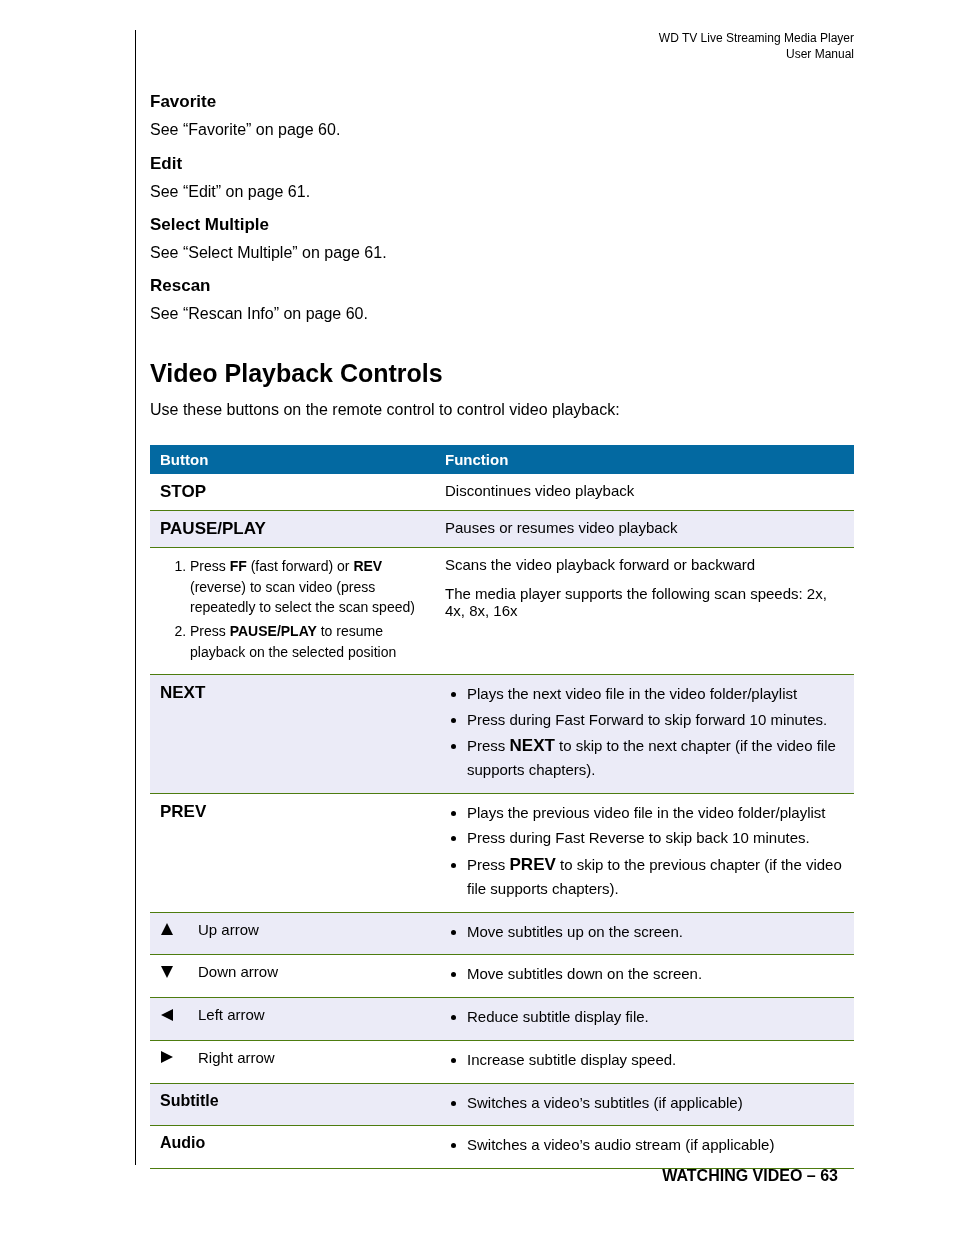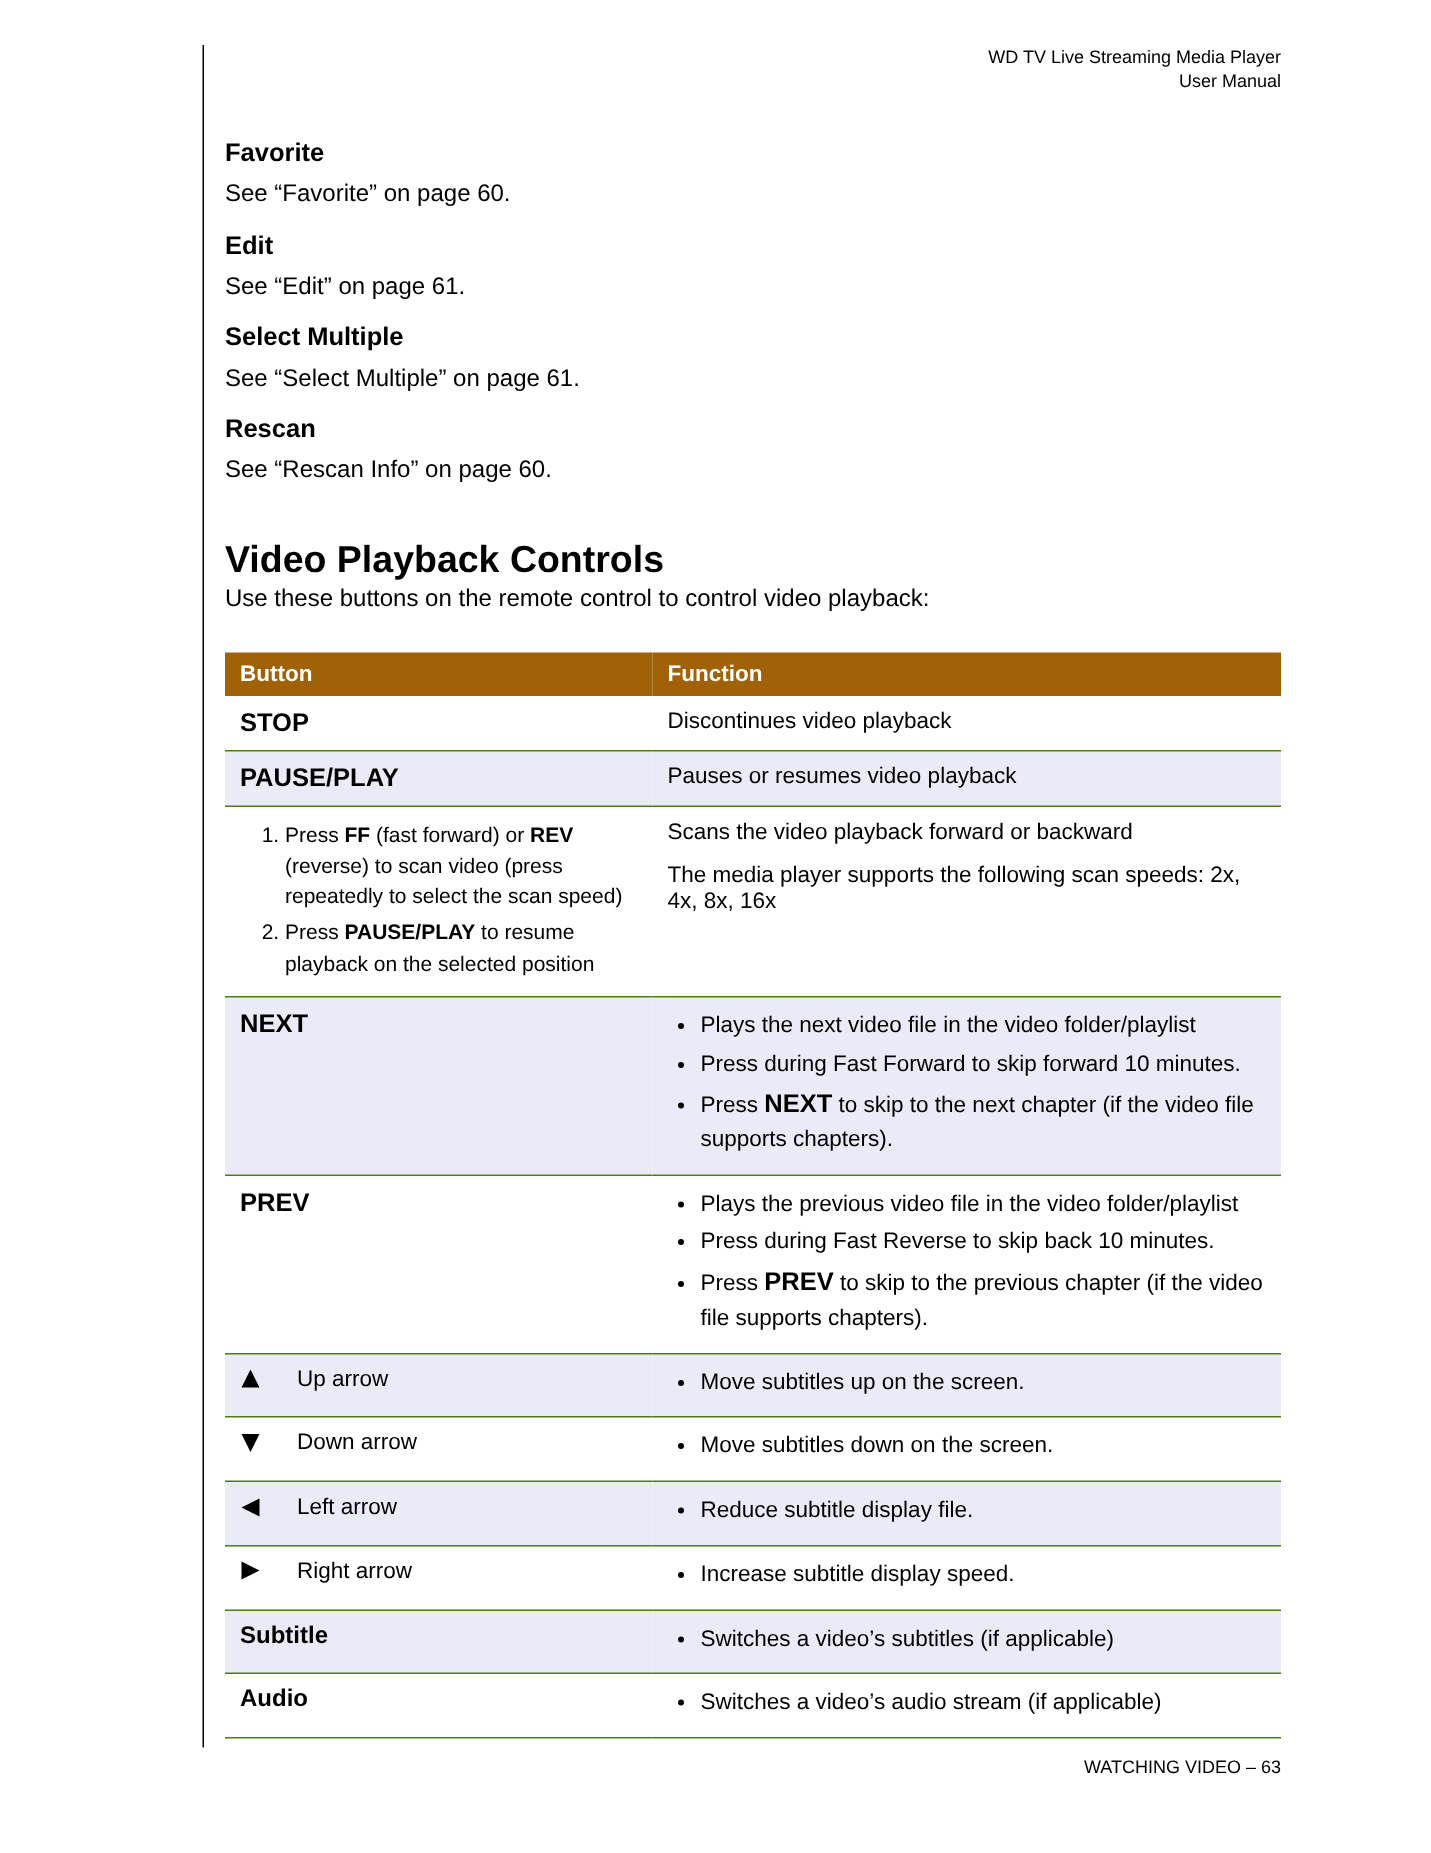--- a/index.html
+++ b/index.html
@@ -36,30 +36,30 @@
   }
   .bodytext {
     font-size: 16px;
     line-height: 1.45;
     margin-bottom: 8px;
   }
   .h2 {
     font-weight: bold;
     font-size: 25px;
     margin-top: 34px;
-    margin-bottom: 0;
+    margin-bottom: 10px;
   }
   table.controls {
     width: 100%;
     border-collapse: collapse;
     margin-top: 24px;
     font-size: 15px;
   }
   table.controls th {
-    background: #a16207;
+    background: #0369a1;
     color: #fff;
     text-align: left;
     font-weight: bold;
     padding: 6px 10px;
     font-size: 15px;
   }
   table.controls td {
     vertical-align: top;
     padding: 8px 10px 8px 10px;
     border-bottom: 1px solid #4d7c0f;
@@ -69,23 +69,24 @@
   table.controls td.button-col { width: 285px; }
   .btn-label { font-weight: bold; font-size: 17px; }
   ol.steps { padding-left: 30px; font-size: 14px; line-height: 1.45; }
   ol.steps li { margin-bottom: 4px; }
   ul.funclist { list-style: disc; padding-left: 22px; font-size: 15px; line-height: 1.45; }
   ul.funclist li { margin-bottom: 4px; }
   .arrow-row { display: flex; align-items: center; gap: 24px; font-size: 15px; }
   .arrow-row svg { flex-shrink: 0; }
   .footer {
     position: absolute;
-    right: 100px;
+    right: 116px;
     bottom: 50px;
-    font-size: 12px;
+    font-size: 16px;
+    font-weight: bold;
   }
   .bold { font-weight: bold; }
 </style>
 </head>
 <body>
 
 <div class="page">
   <div class="vline"></div>
 
   <div class="header">

